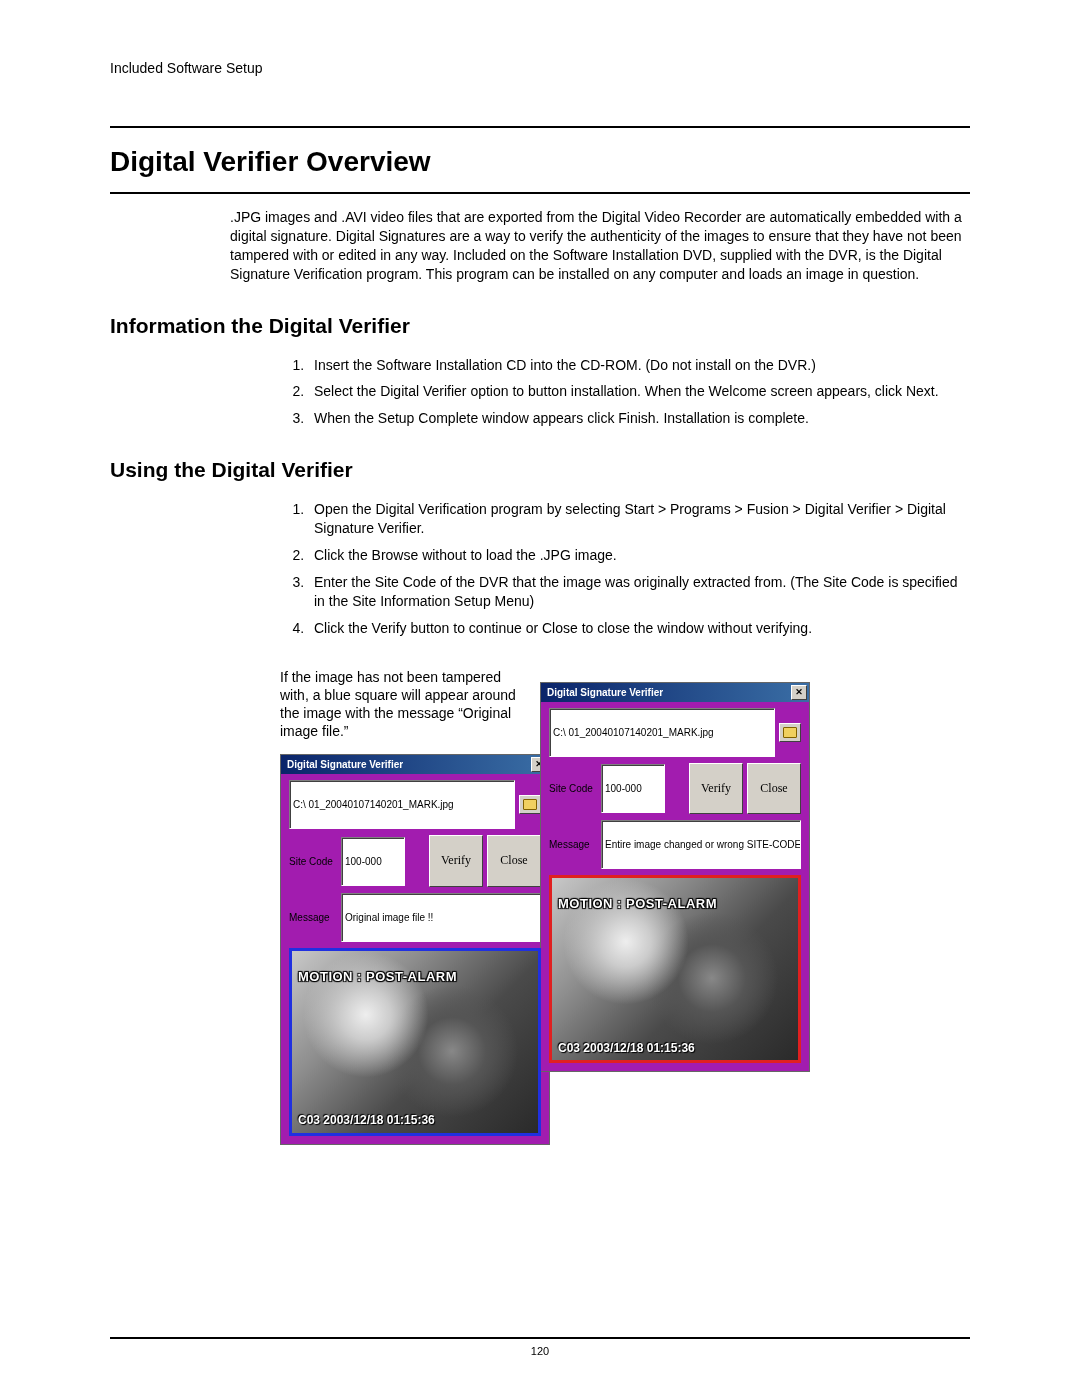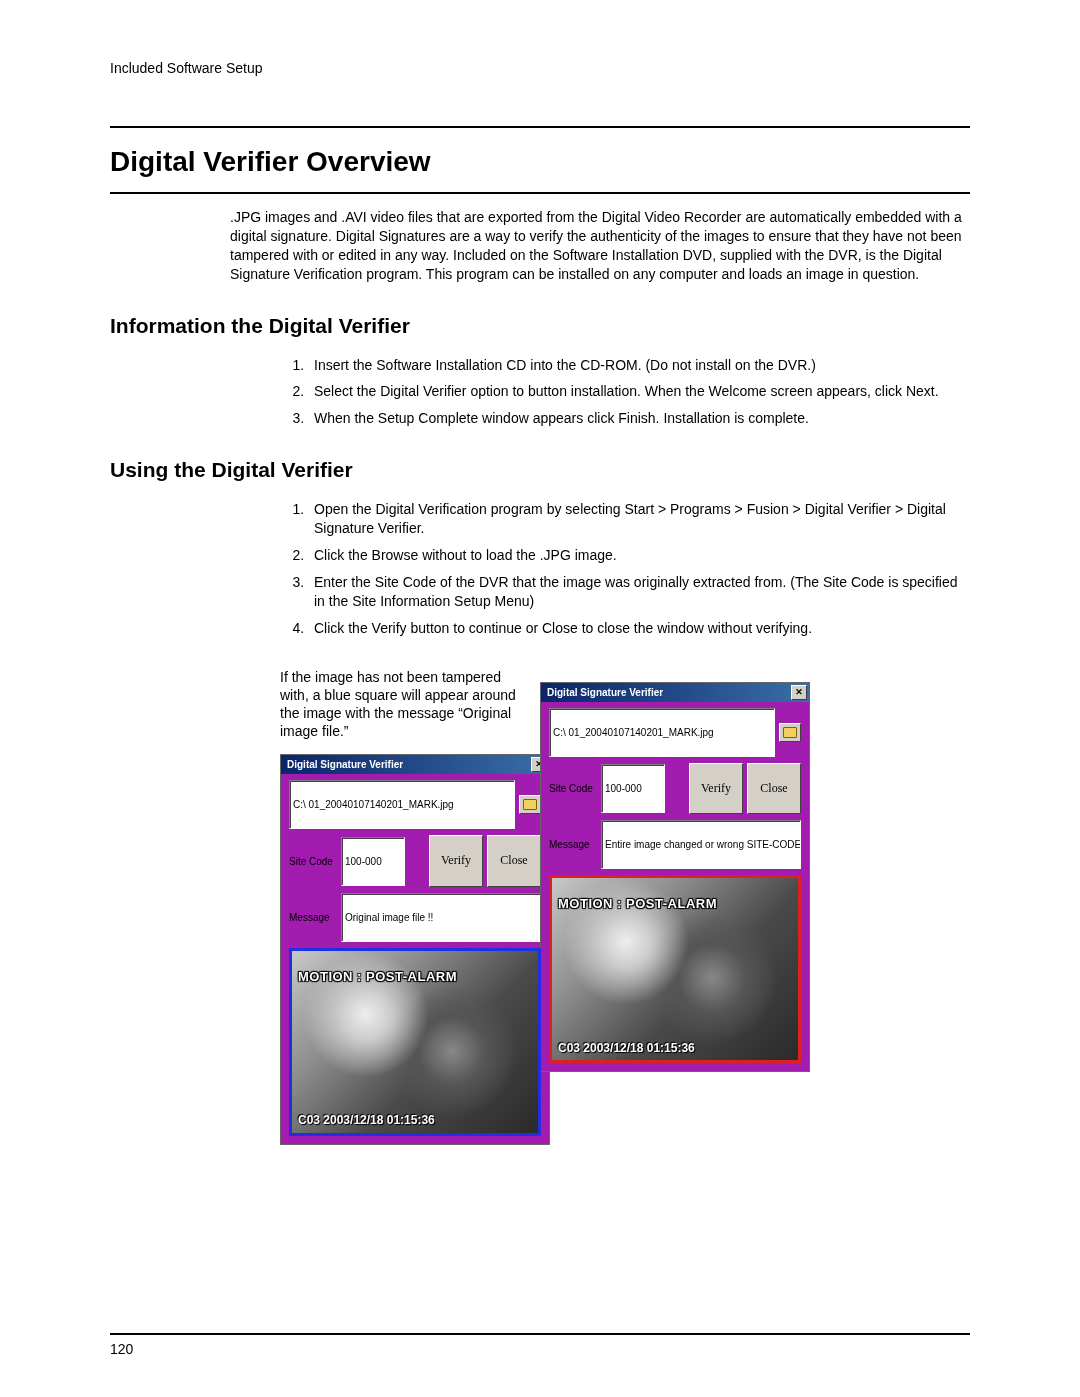--- a/index.html
+++ b/index.html
@@ -163,21 +163,21 @@
   .overlay-bottom {
     position:absolute; bottom:4px; left:6px;
     color:#fff; font-size:12px; font-weight:bold;
     text-shadow: 1px 1px 1px #000, -1px -1px 1px #000;
   }
   .footer {
     position:absolute;
     left:110px; right:110px;
     bottom:40px;
   }
-  .page-num { font-size: 14px; margin-top:6px; }
+  .page-num { font-size: 11px; margin-top:6px;text-align:center; }
 </style>
 </head>
 <body>
 
 <div class="page">
   <div class="header-label">Included Software Setup</div>
 
   <hr class="hr-thick">
   <div class="h1">Digital Verifier Overview</div>
   <hr class="hr-thick">

